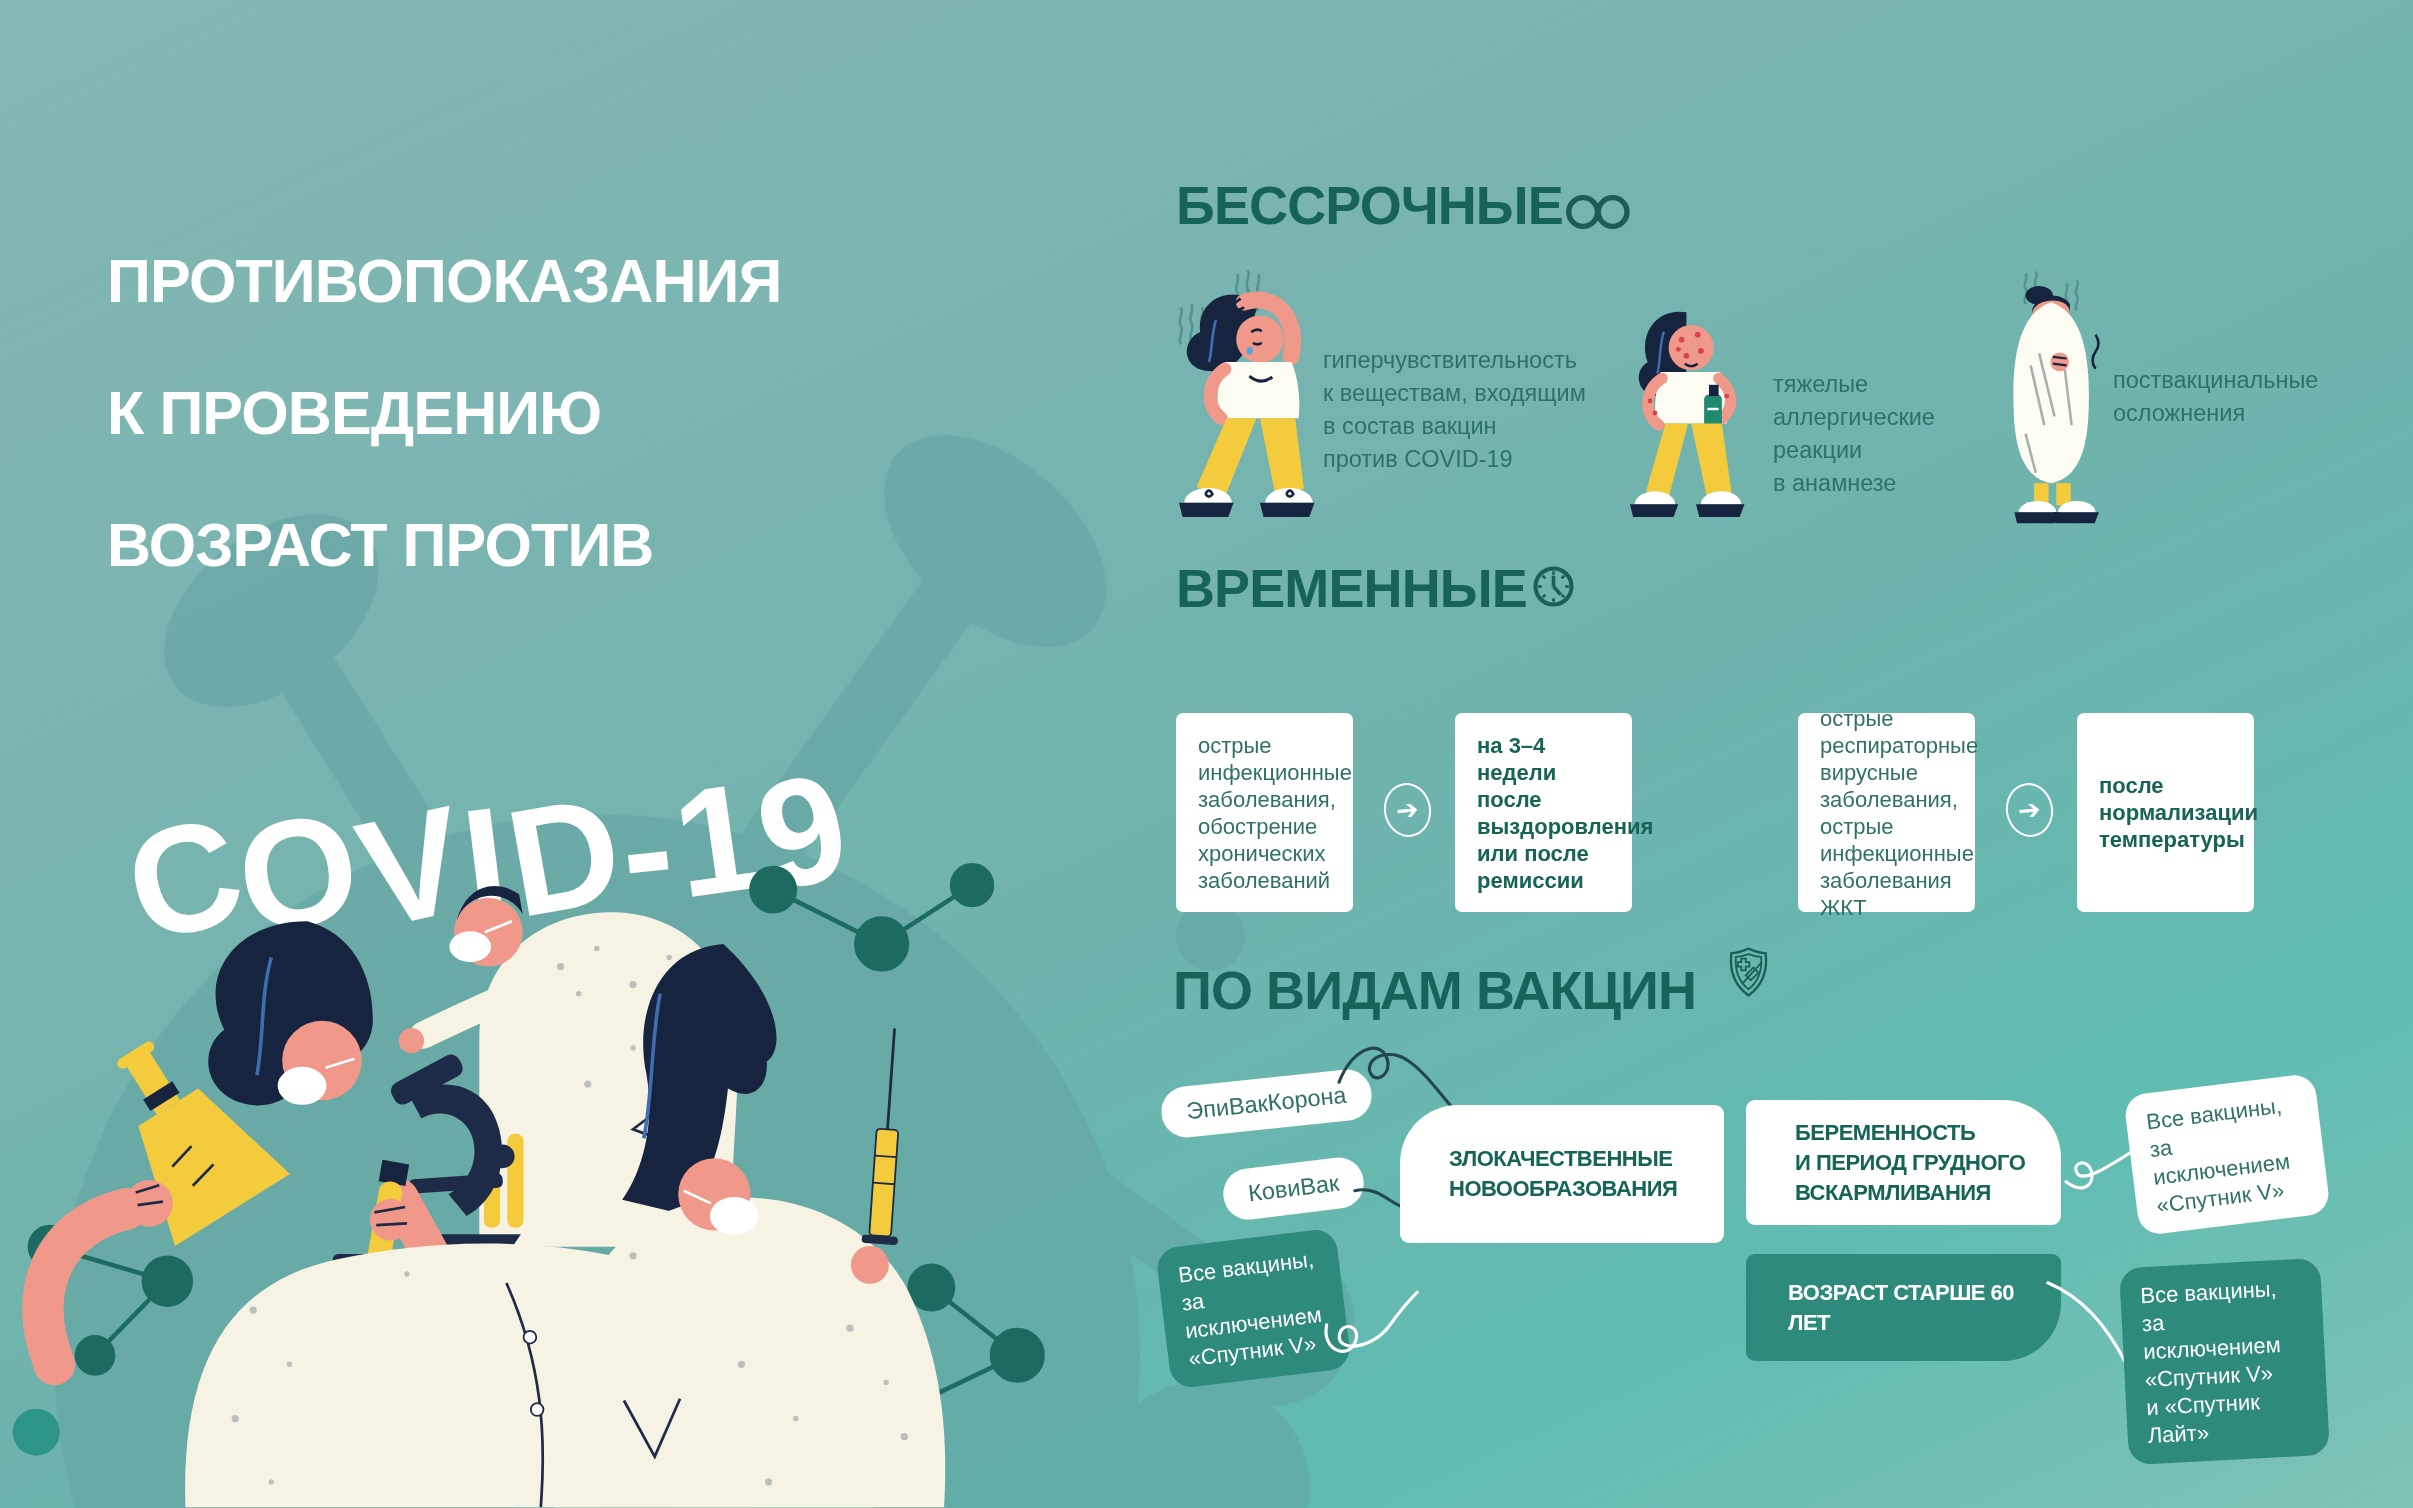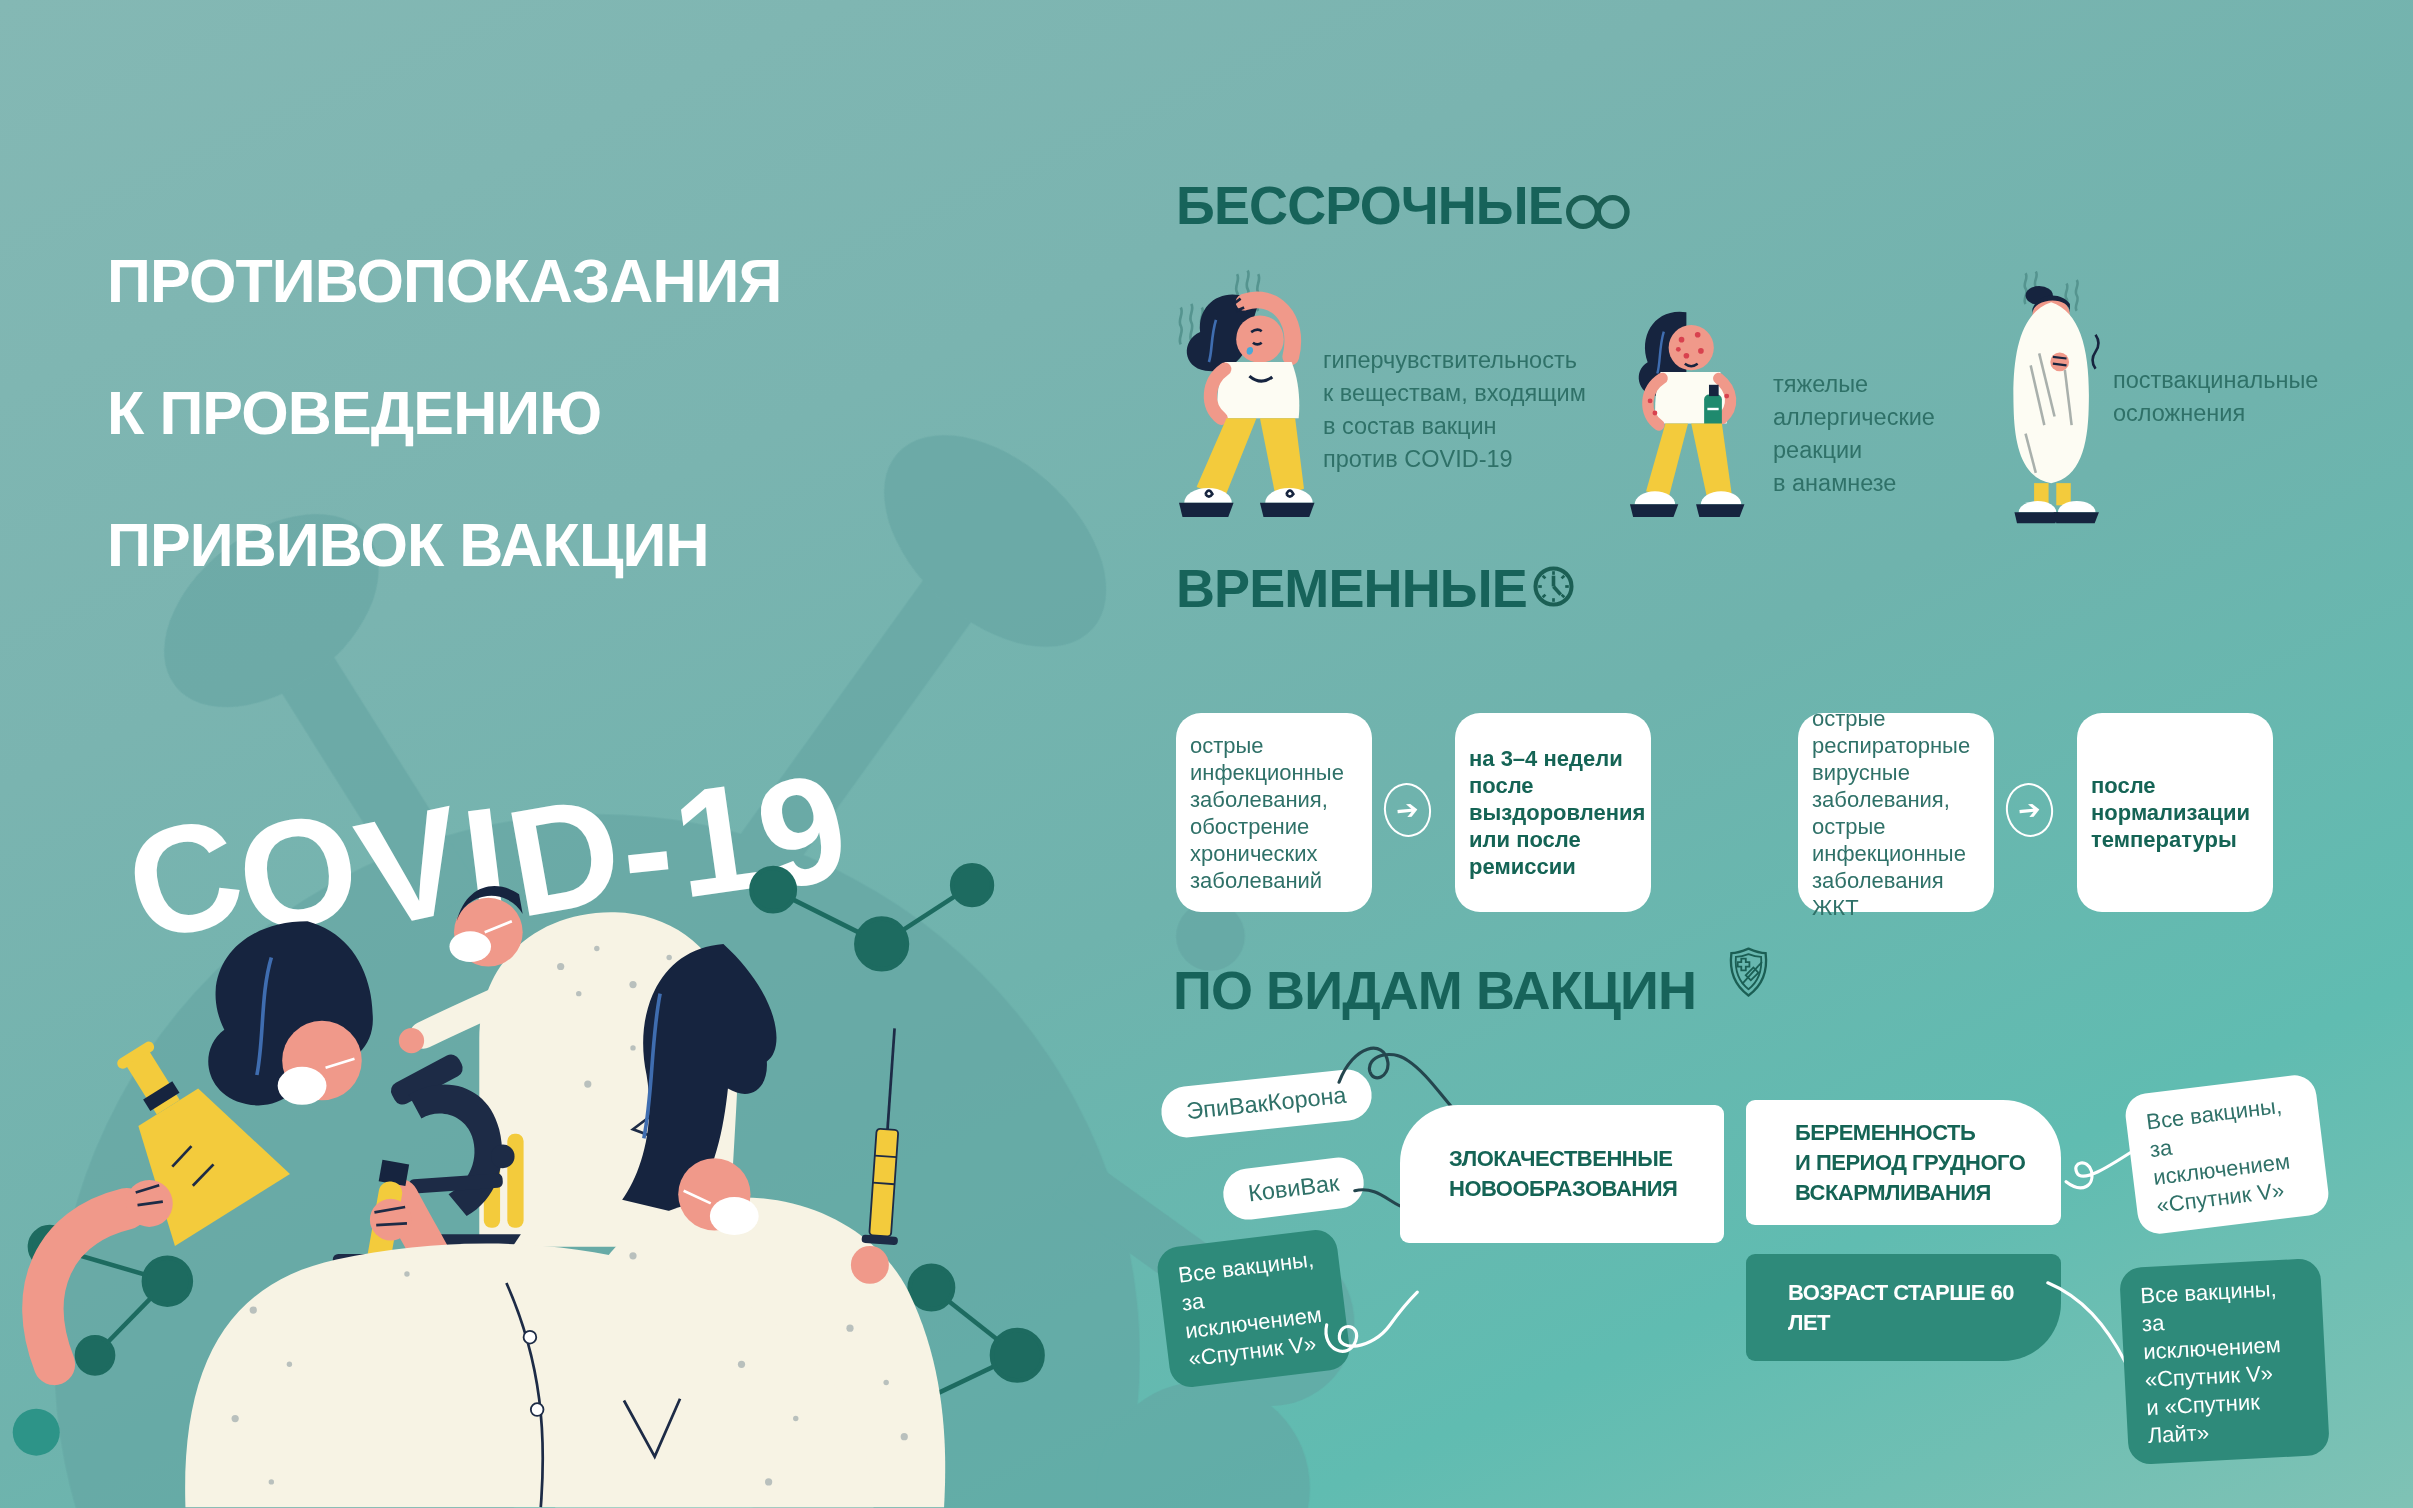--- a/index.html
+++ b/index.html
@@ -15,22 +15,22 @@
   .title{left:107px;top:215px;width:950px;color:#ffffff;font-weight:bold;
          font-size:61px;line-height:132px;letter-spacing:-0.9px;}
   .covid{left:123px;top:765px;display:flex;align-items:flex-start;color:#ffffff;}
   .covid .cl{display:inline-block;font-weight:bold;font-size:152px;letter-spacing:3.6px;
              transform-origin:50% 50%;}
   
   .h2{font-weight:bold;font-size:54px;letter-spacing:-0.9px;color:#17635a;white-space:nowrap;text-align:right;}
   
   .cap{font-size:23.5px;line-height:33px;color:#2f7168;white-space:pre-line;}
   
-  .tcard{background:#ffffff;border-radius:25px;width:196px;height:199px;
-         display:flex;flex-direction:column;justify-content:center;padding:0 14px;}
+  .tcard{background:#ffffff;border-radius:7px;width:177px;height:199px;
+         display:flex;flex-direction:column;justify-content:center;padding:0 22px;}
   .tcard .tx{font-size:22px;line-height:27px;color:#2f7168;white-space:pre-line;}
   .tcard .tx.b{font-weight:bold;color:#156455;}
   .arrowc{width:47px;height:54px;border:2.7px solid #ffffff;border-radius:50%;
           display:flex;align-items:center;justify-content:center;transform:rotate(-10deg);}
   .arrowc span{color:#ffffff;font-size:27px;line-height:1;transform:rotate(4deg);}
   
   .pill{background:#ffffff;border-radius:25px;padding:11.8px 25px;font-size:23.5px;
         color:#2f7168;white-space:nowrap;}
   .vcard{display:flex;align-items:center;}
   .vcard .lbl{font-weight:bold;font-size:22px;line-height:30px;letter-spacing:-0.5px;
@@ -59,21 +59,21 @@
       <line x1="1180" y1="1300" x2="1340" y2="1415" stroke="#63a3a1" stroke-width="58"></line>
       <circle cx="1405" cy="1462" r="92"></circle>
       <circle cx="1330" cy="1645" r="118"></circle>
       <circle cx="1338" cy="1035" r="38"></circle>
     </g>
   </svg>
 
   <div class="abs title">
     <div>ПРОТИВОПОКАЗАНИЯ</div>
     <div>К ПРОВЕДЕНИЮ</div>
-    <div>ПРИВИВОК ВАКЦИН</div>
+    <div>ВОЗРАСТ ПРОТИВ</div>
   </div>
   <div class="abs covid" id="covid-logo">
       <span class="cl" style="transform: rotate(-14deg) translateY(27px);">C</span>
       <span class="cl" style="transform: rotate(-9deg) translateY(20px);">O</span>
       <span class="cl" style="transform: rotate(-12deg) translateY(14.5px);">V</span>
       <span class="cl" style="transform: rotate(-7deg) translateY(9px);">I</span>
       <span class="cl" style="transform: rotate(-10deg) translateY(3.6px);">D</span>
       <span class="cl" style="transform: rotate(-6deg) translateY(-3.6px);">-</span>
       <span class="cl" style="transform: rotate(-8deg) translateY(-12.7px);">1</span>
       <span class="cl" style="transform: rotate(-13deg) translateY(-22px);">9</span>

